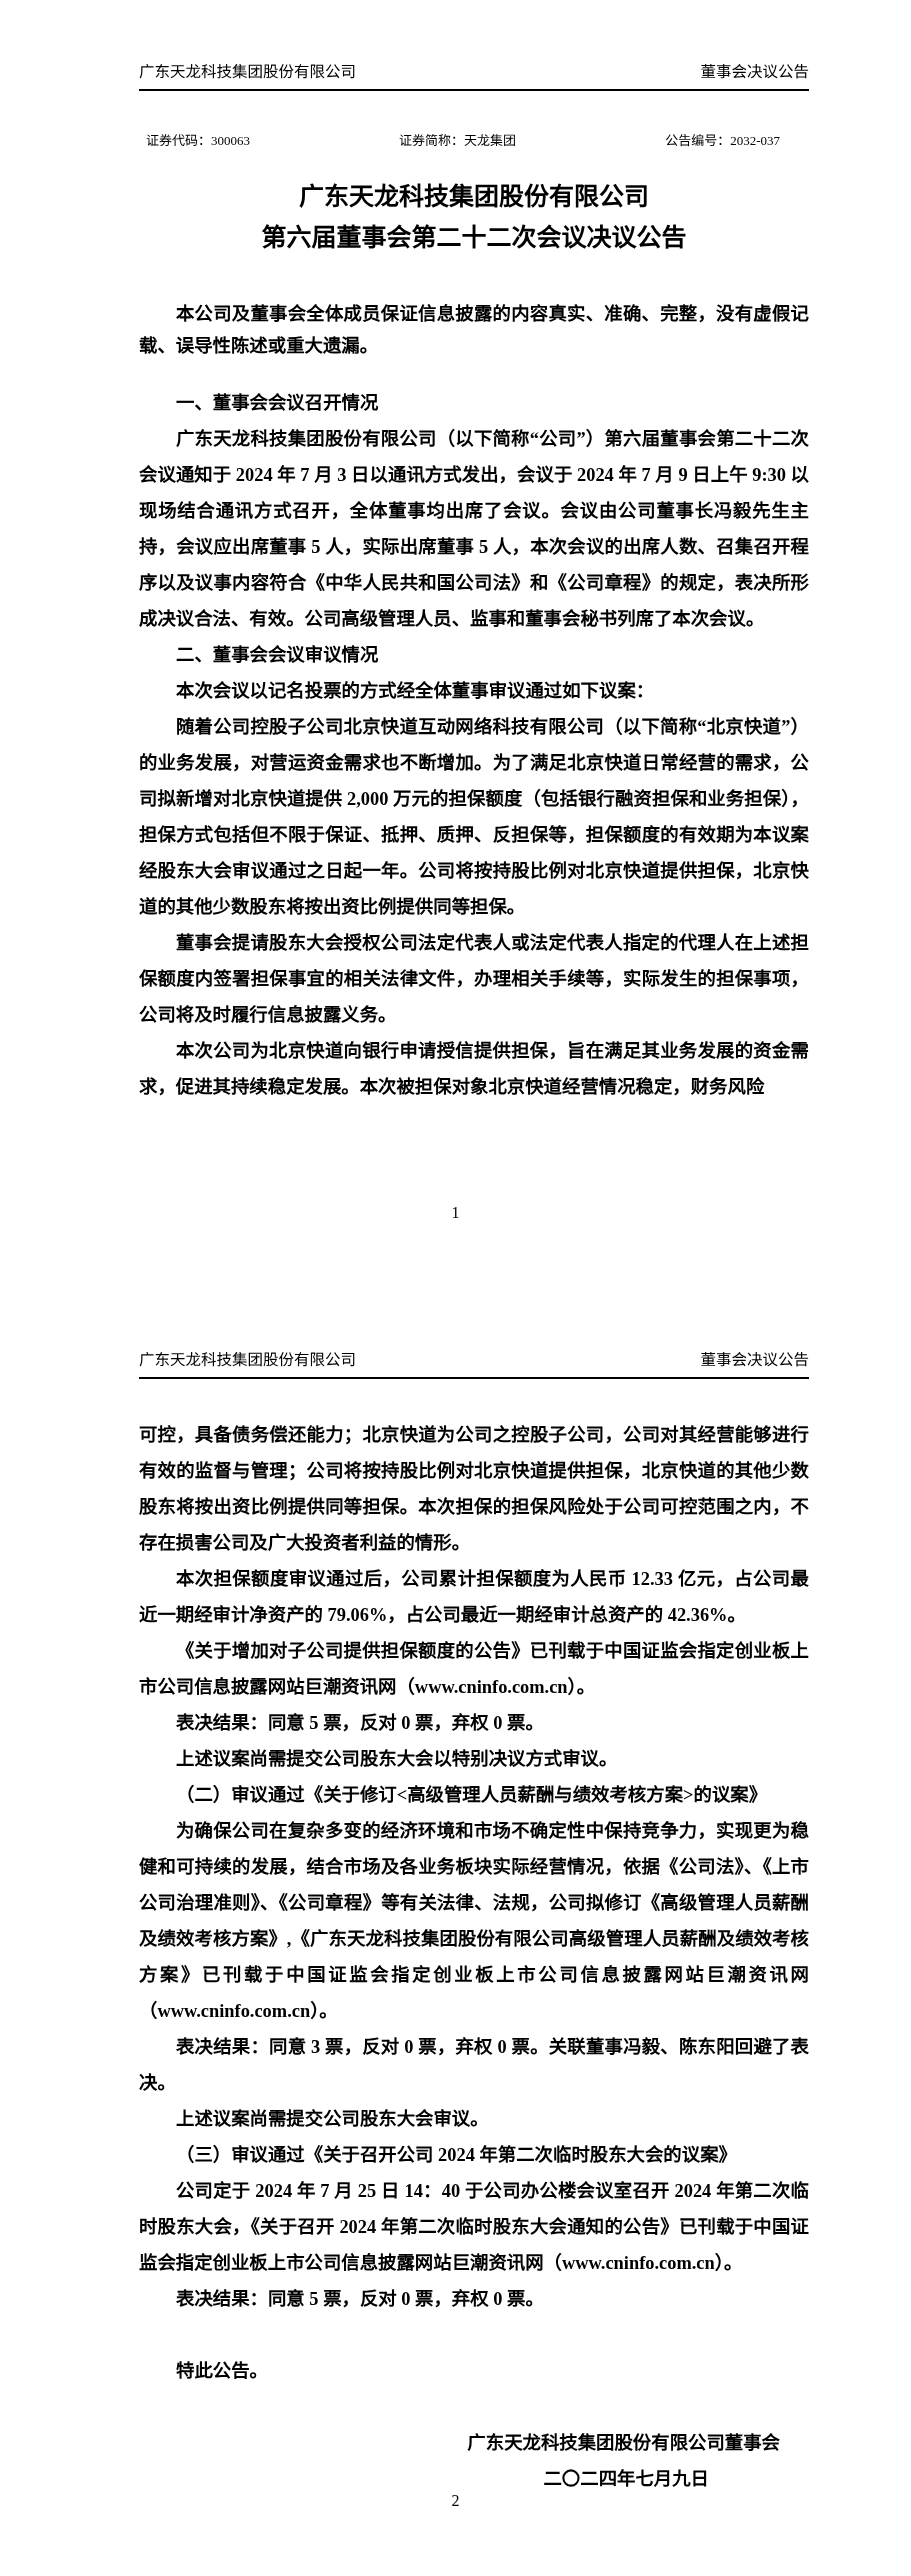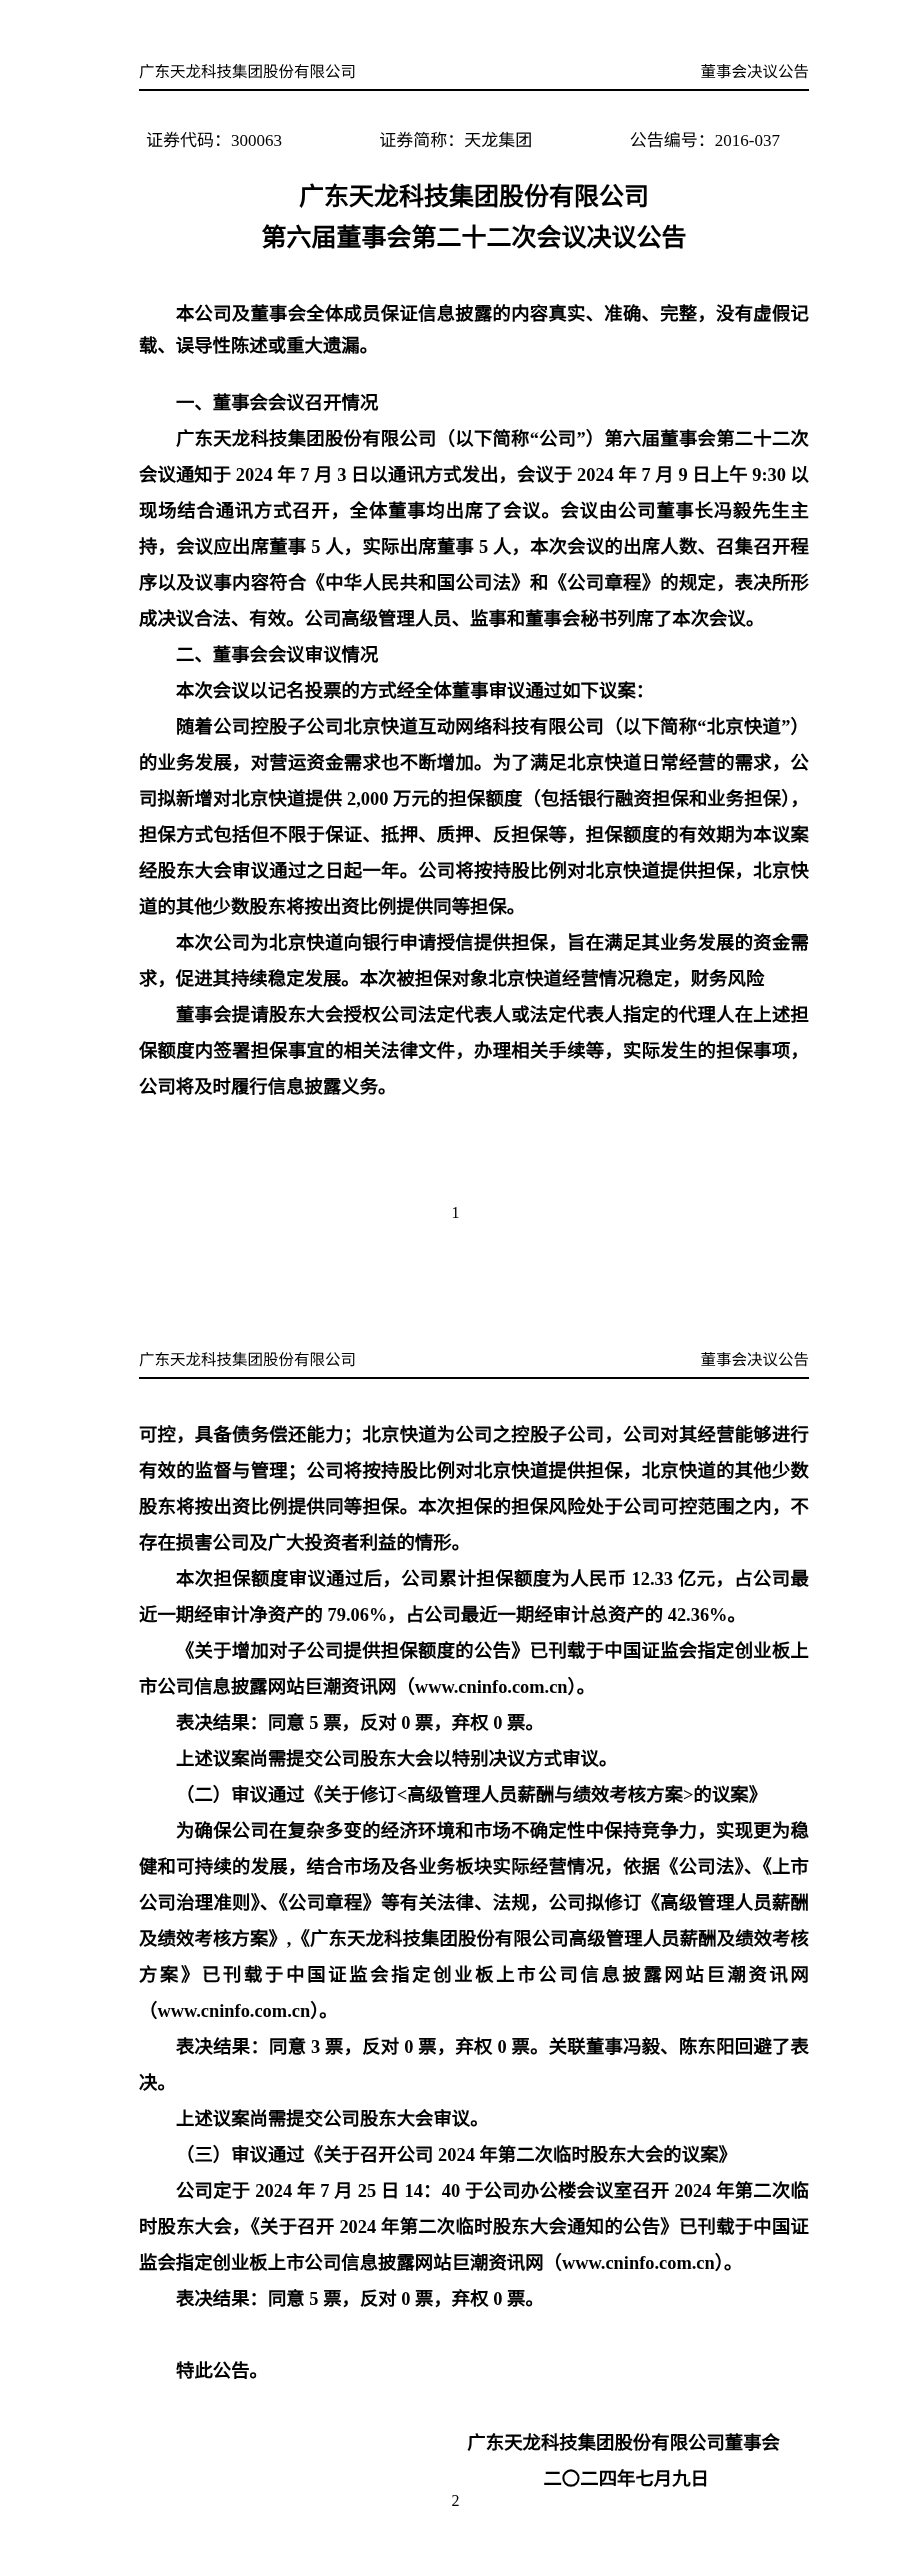--- a/index.html
+++ b/index.html
@@ -33,21 +33,21 @@
     padding-bottom: 9.2px;
     border-bottom: 2.9px solid #000;
     font-size: 15.5px;
     line-height: 17px;
   }
   .stock-row {
     display: flex;
     justify-content: space-between;
     margin-top: 40px;
     padding: 0 29px 0 6.9px;
-    font-size: 17px;
+    font-size: 13px;
     line-height: 19.5px;
   }
   .doc-title {
     margin-top: 25px;
     text-align: center;
     font-size: 25px;
     font-weight: bold;
     line-height: 41px;
   }
   .body-flow { margin-top: 1px; }
@@ -89,38 +89,38 @@
 
   <div class="page">
     <div class="page-header">
       <span>广东天龙科技集团股份有限公司</span>
       <span>董事会决议公告</span>
     </div>
 
     <div class="stock-row">
       <span>证券代码：300063</span>
       <span>证券简称：天龙集团</span>
-      <span>公告编号：2016-037</span>
+      <span>公告编号：2032-037</span>
     </div>
 
     <div class="doc-title">
       <div>广东天龙科技集团股份有限公司</div>
       <div>第六届董事会第二十二次会议决议公告</div>
     </div>
 
     <div class="body-flow">
 
     <p class="t-statement">本公司及董事会全体成员保证信息披露的内容真实、准确、完整，没有虚假记载、误导性陈述或重大遗漏。</p>
         <p class="t-heading1">一、董事会会议召开情况</p>
         <p class="t-body">广东天龙科技集团股份有限公司（以下简称“公司”）第六届董事会第二十二次会议通知于 2024 年 7 月 3 日以通讯方式发出，会议于 2024 年 7 月 9 日上午 9:30 以现场结合通讯方式召开，全体董事均出席了会议。会议由公司董事长冯毅先生主持，会议应出席董事 5 人，实际出席董事 5 人，本次会议的出席人数、召集召开程序以及议事内容符合《中华人民共和国公司法》和《公司章程》的规定，表决所形成决议合法、有效。公司高级管理人员、监事和董事会秘书列席了本次会议。</p>
         <p class="t-heading">二、董事会会议审议情况</p>
         <p class="t-body">本次会议以记名投票的方式经全体董事审议通过如下议案：</p>
         <p class="t-body">随着公司控股子公司北京快道互动网络科技有限公司（以下简称“北京快道”）的业务发展，对营运资金需求也不断增加。为了满足北京快道日常经营的需求，公司拟新增对北京快道提供 2,000 万元的担保额度（包括银行融资担保和业务担保），担保方式包括但不限于保证、抵押、质押、反担保等，担保额度的有效期为本议案经股东大会审议通过之日起一年。公司将按持股比例对北京快道提供担保，北京快道的其他少数股东将按出资比例提供同等担保。</p>
+        <p class="t-body">董事会提请股东大会授权公司法定代表人或法定代表人指定的代理人在上述担保额度内签署担保事宜的相关法律文件，办理相关手续等，实际发生的担保事项，公司将及时履行信息披露义务。</p>
         <p class="t-body">本次公司为北京快道向银行申请授信提供担保，旨在满足其业务发展的资金需求，促进其持续稳定发展。本次被担保对象北京快道经营情况稳定，财务风险</p>
-        <p class="t-body">董事会提请股东大会授权公司法定代表人或法定代表人指定的代理人在上述担保额度内签署担保事宜的相关法律文件，办理相关手续等，实际发生的担保事项，公司将及时履行信息披露义务。</p>
       </div>
 
     <div class="page-num">1</div>
   </div>
 
   <div class="page">
     <div class="page-header">
       <span>广东天龙科技集团股份有限公司</span>
       <span>董事会决议公告</span>
     </div>

